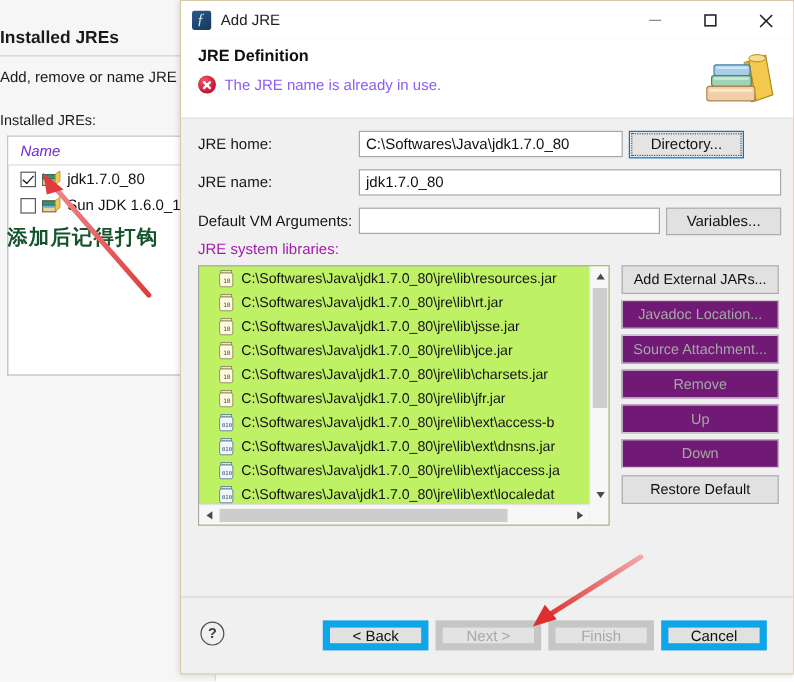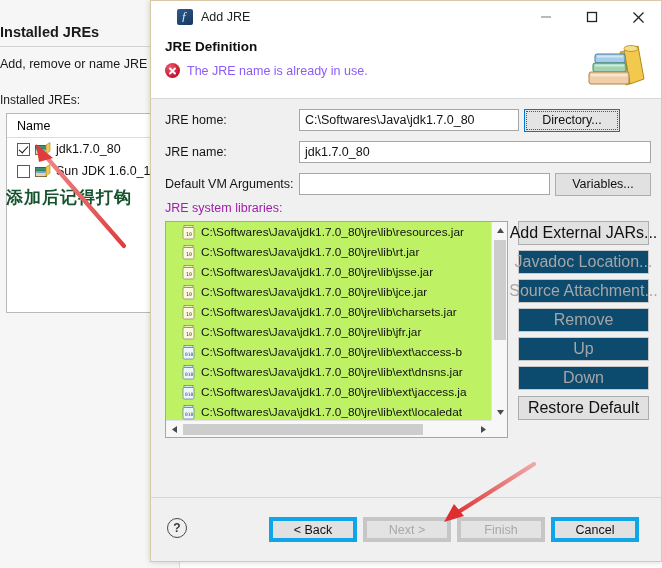--- a/index.html
+++ b/index.html
@@ -36,21 +36,21 @@
     position: absolute; left: 0; top: 93px; width: 190px;
     font-size: 12px; color: #1a1a1a; white-space: nowrap;
   }
   #bg-table {
     position: absolute; left: 6px; top: 113px; width: 168px; height: 200px;
     background: #ffffff; border: 1px solid #b9b9b9; border-right: none;
   }
   #bg-table-head {
     height: 24px; border-bottom: 1px solid #dcdcdc;
     display: flex; align-items: center; padding-left: 10px;
-    font-size: 12.5px; color: #000000; background: #ffffff;
+    font-size: 12.5px; color: #6d28d9; background: #ffffff; font-style: italic;
   }
   .bg-row {
     height: 22px; display: flex; align-items: center;
     padding-left: 10px; gap: 5px; font-size: 12.5px; color: #111;
     white-space: nowrap;
   }
   .cbx {
     width: 13px; height: 13px; border: 1px solid #5a5a5a;
     background: #fff; flex: 0 0 auto; position: relative;
   }
@@ -76,21 +76,21 @@
   
   #dialog {
     position: absolute; left: 150px; top: 0px;
     width: 512px; height: 562px;
     background: #f0f0f0;
     border: 1px solid #d8c9a8;
     box-shadow: 0 0 6px rgba(0,0,0,0.18);
   }
   #titlebar {
     height: 32px; background: #ffffff; position: relative;
-    display: flex; align-items: center; padding-left: 17px;
+    display: flex; align-items: center;
   }
   #app-icon {
     width: 16px; height: 16px; margin-left: 9px; margin-right: 8px;
     border-radius: 2px; flex: 0 0 auto; position: relative;
     background: linear-gradient(145deg,#2b5a8e 0%,#17385c 100%);
   }
   #app-icon::after {
     content: "ƒ"; position: absolute; left: 4px; top: -1px;
     color: #cfe3f5; font-size: 13px; font-style: italic;
     font-family: "Liberation Serif", serif;
@@ -209,40 +209,40 @@
   #corner {
     position: absolute; right: 0; bottom: 0; width: 16px; height: 17px;
     background: #f7f7f7;
   }
 
   
   #rbtns { position: absolute; left: 367px; top: 122px; width: 131px; }
   .rbtn {
     width: 131px; height: 24px; margin-bottom: 5px;
     background: #e1e1e1; border: 1px solid #adadad;
-    font-size: 16px; color: #111;
+    font-size: 12px; color: #111;
     display: flex; align-items: center; justify-content: center;
     white-space: nowrap;
   }
-  .rbtn.disabled { color: #a6a6a6; border-color: #c8c8c8; background: #0c4a6e; }
+  .rbtn.disabled { color: #a6a6a6; border-color: #c8c8c8; background: #701a75; }
 
   
   #footer {
     position: absolute; left: 0; bottom: 0; width: 510px; height: 64px;
     background: #f0f0f0; border-top: 1px solid #d6d6d6;
   }
   #help-icon {
     position: absolute; left: 16px; top: 20px; width: 20px; height: 20px;
     border-radius: 50%; border: 1.5px solid #4a4a4a;
     display: flex; align-items: center; justify-content: center;
     font-size: 12px; color: #3a3a3a; font-weight: bold;
   }
   .dbtn {
     position: absolute; top: 19px; width: 88px; height: 25px;
-    background: #e1e1e1; border: 4px solid #0ea5e9;
+    background: #e1e1e1; border: 6px solid #0ea5e9;
     font-size: 12.5px; color: #111;
     display: flex; align-items: center; justify-content: center;
   }
   .dbtn.disabled { color: #a8a8a8; border-color: #c6c6c6; background: #e3e3e3; }
   #b-back   { left: 118px; }
   #b-next   { left: 212px; }
   #b-finish { left: 306px; }
   #b-cancel { left: 400px; }
 </style>
 </head>

